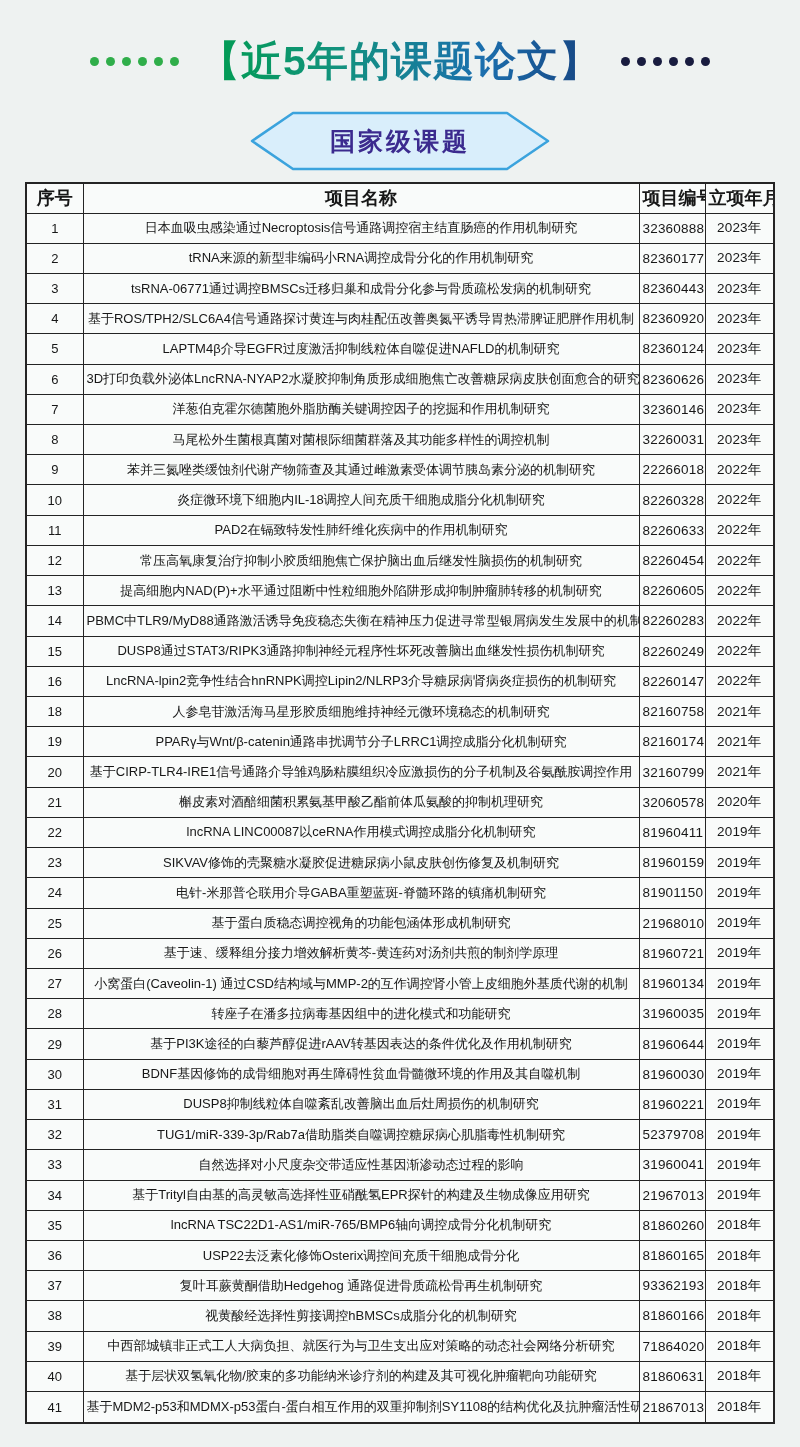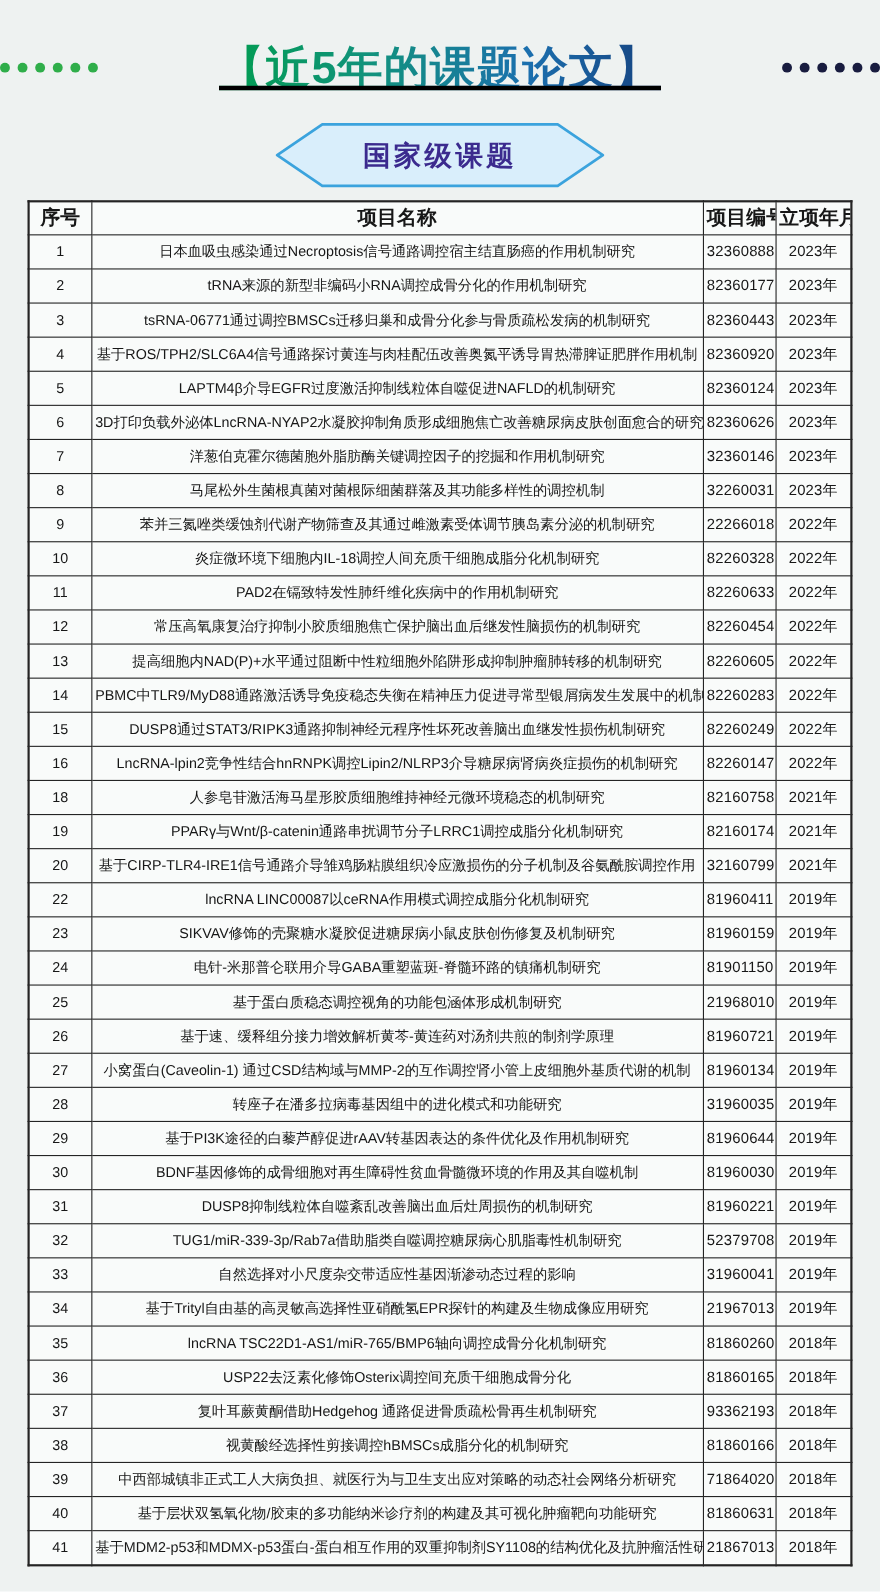--- a/index.html
+++ b/index.html
@@ -8,21 +8,21 @@
     --g1:#009d4e; --g2:#12927e; --g3:#1b6fae; --g4:#16417e;
     --badge-border:#3ba3dd; --badge-fill:#d9eefb; --badge-text:#3b2a8e;
     --left-dot:#2fae4a; --right-dot:#181c3f;
   }
   *{margin:0;padding:0;box-sizing:border-box;}
   html,body{background:#fff;}
   body{font-family:"Liberation Sans","DejaVu Sans",sans-serif;}
   .page{position:relative;width:800px;height:1447px;background:var(--page-bg);overflow:hidden;margin:0 auto;}
 
   .title-row{position:absolute;top:28px;left:0;right:0;height:66px;
-    display:flex;justify-content:space-between;align-items:center;gap:20px;text-decoration:underline;}
+    display:flex;justify-content:center;align-items:center;gap:20px;}
   .dots{display:flex;align-items:center;gap:7px;}
   .dot{width:9px;height:9px;border-radius:50%;display:inline-block;}
   .dots-left .dot{background:var(--left-dot);}
   .dots-right .dot{background:var(--right-dot);}
   .page-title{font-size:41px;font-weight:800;letter-spacing:1px;white-space:nowrap;
     background-image:linear-gradient(90deg,var(--g1) 0%,var(--g2) 35%,var(--g3) 70%,var(--g4) 100%);
     -webkit-background-clip:text;background-clip:text;color:transparent;}
 
   .badge{position:absolute;top:111px;left:50%;transform:translateX(-50%);width:300px;height:60px;}
   .badge svg{position:absolute;top:0;left:0;}
@@ -196,20 +196,26 @@
             <td class="code">82160174</td>
             <td class="year">2021年</td>
           </tr>
           <tr>
             <td class="no">20</td>
             <td class="name">基于CIRP-TLR4-IRE1信号通路介导雏鸡肠粘膜组织冷应激损伤的分子机制及谷氨酰胺调控作用</td>
             <td class="code">32160799</td>
             <td class="year">2021年</td>
           </tr>
           <tr>
+            <td class="no">21</td>
+            <td class="name">槲皮素对酒醅细菌积累氨基甲酸乙酯前体瓜氨酸的抑制机理研究</td>
+            <td class="code">32060578</td>
+            <td class="year">2020年</td>
+          </tr>
+          <tr>
             <td class="no">22</td>
             <td class="name">lncRNA LINC00087以ceRNA作用模式调控成脂分化机制研究</td>
             <td class="code">81960411</td>
             <td class="year">2019年</td>
           </tr>
           <tr>
             <td class="no">23</td>
             <td class="name">SIKVAV修饰的壳聚糖水凝胶促进糖尿病小鼠皮肤创伤修复及机制研究</td>
             <td class="code">81960159</td>
             <td class="year">2019年</td>

